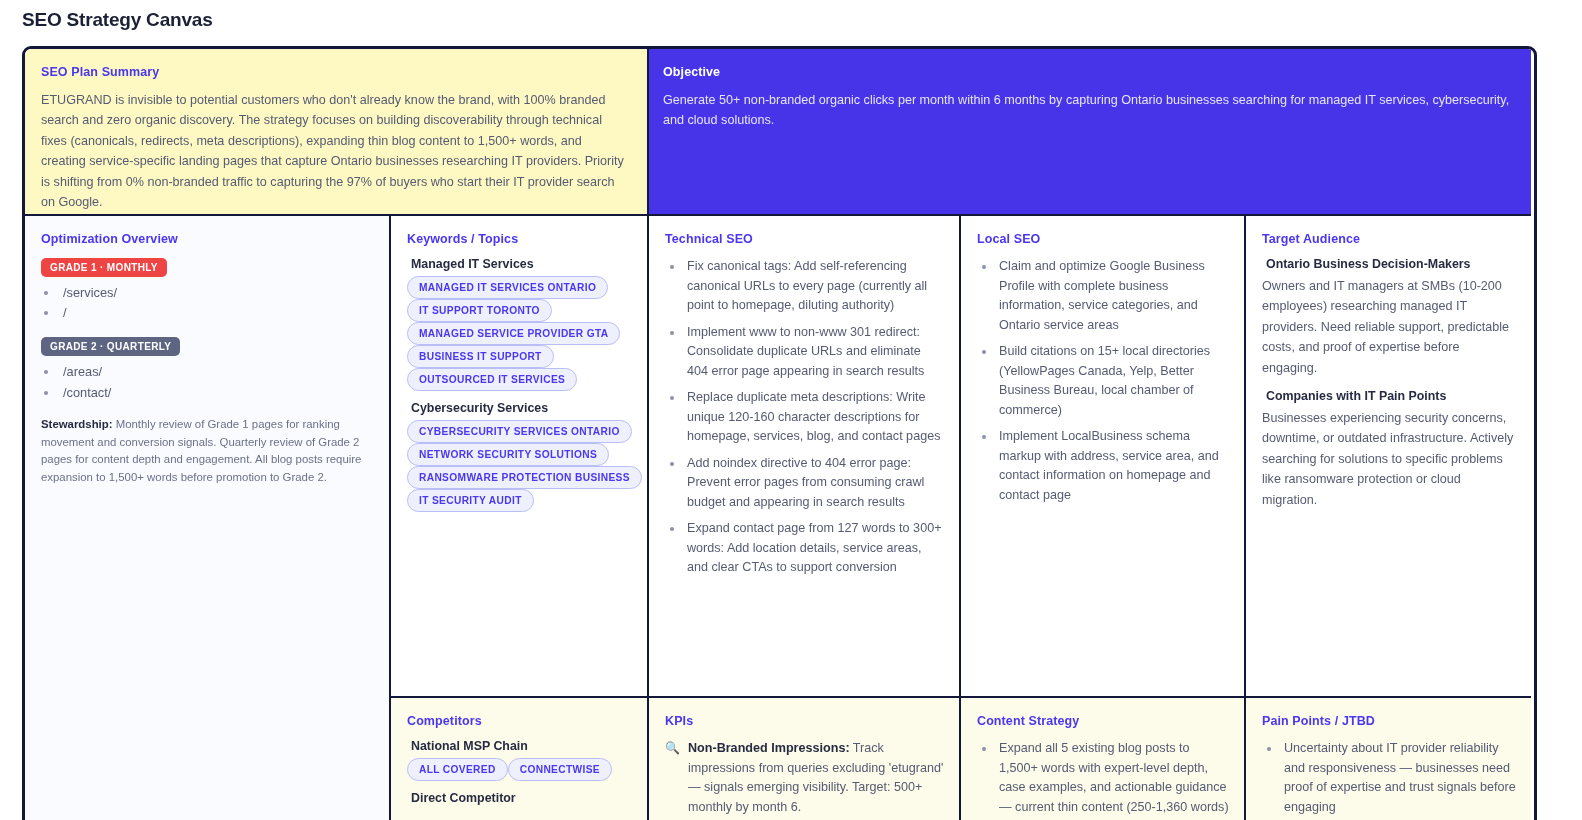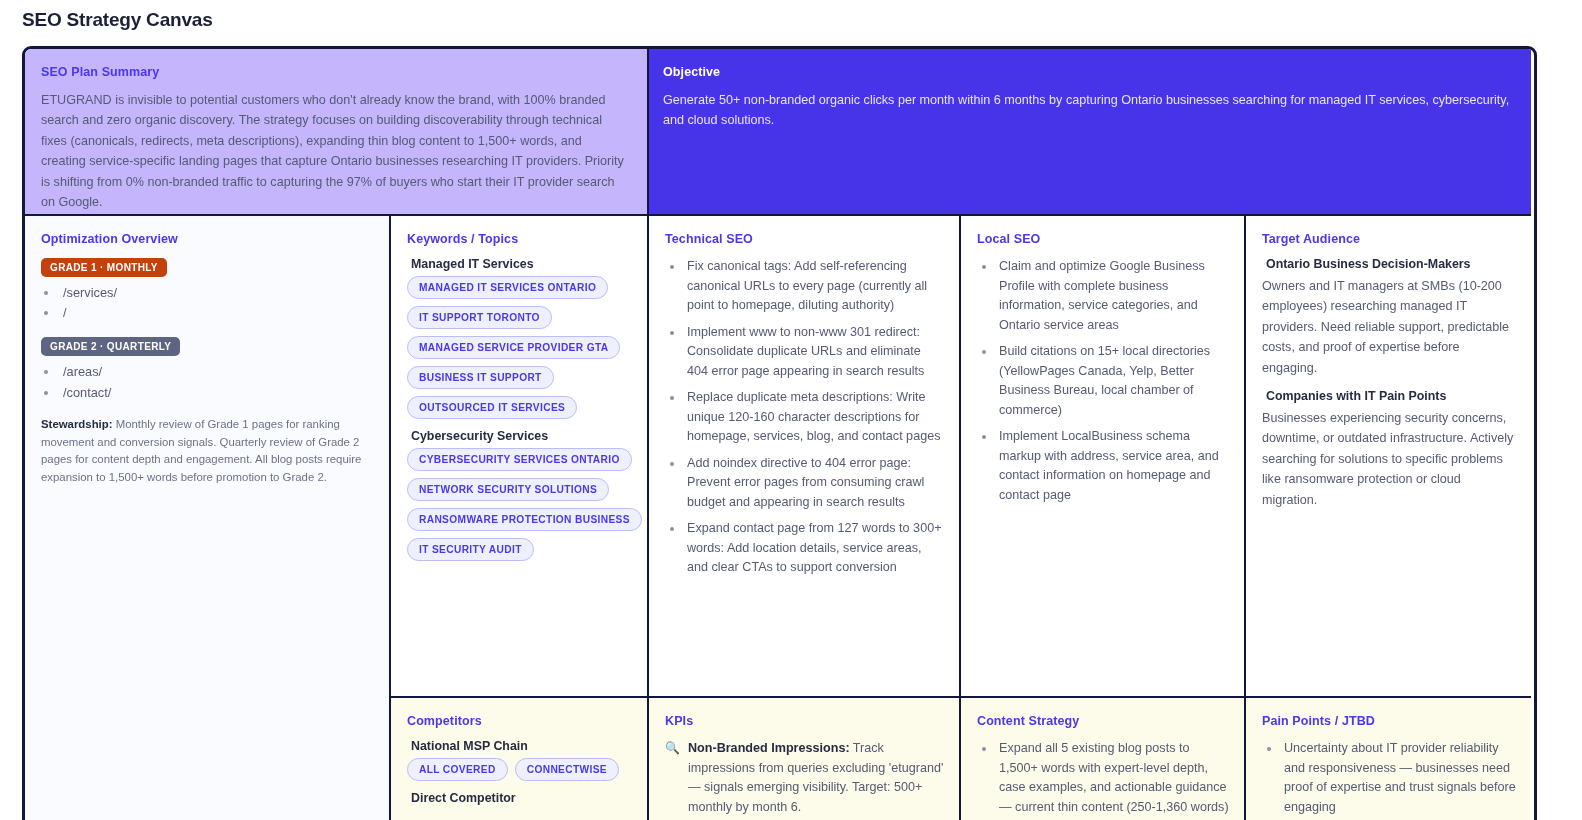--- a/index.html
+++ b/index.html
@@ -48,21 +48,21 @@
     border-right: 2px solid #13183a;
     border-bottom: 2px solid #13183a;
     padding: 16px 14px 10px 16px;
     overflow: hidden;
     background: #ffffff;
   }
 
   
   .summary-cell {
     grid-column: 1 / span 2;
-    background: #c4b5fd;
+    background: #fef9c3;
     padding: 16px 20px 10px 16px;
   }
   .objective-cell {
     grid-column: 3 / span 3;
     background: #4834e8;
     border-right: none;
     padding: 16px 20px 10px 14px;
   }
 
   
@@ -121,21 +121,21 @@
   .grade-badge {
     display: inline-block;
     font-size: 10px;
     font-weight: bold;
     letter-spacing: 0.35px;
     color: #ffffff;
     border-radius: 5px;
     padding: 4px 9px 4px 9px;
     margin-bottom: 6px;
   }
-  .grade-badge.g1 { background: #c2410c; }
+  .grade-badge.g1 { background: #ef4444; }
   .grade-badge.g2 { background: #5d6582; }
 
   ul.paths {
     margin: 0 0 13px 0;
     padding-left: 18px;
     list-style: disc;
   }
   ul.paths li {
     font-size: 12.8px;
     line-height: 1.58;
@@ -146,21 +146,21 @@
 
   .stewardship {
     font-size: 11.4px;
     line-height: 1.55;
     color: #6b7189;
     margin: 4px 0 4px 0;
   }
   .stewardship b { color: #262b42; }
 
   
-  .chip-row { display: flex; flex-wrap: wrap; gap: 7px; margin-bottom: 10px; }
+  .chip-row { display: flex; flex-wrap: wrap; margin-bottom: 10px; }
   .chip {
     display: inline-block;
     font-size: 10.2px;
     font-weight: bold;
     letter-spacing: 0.35px;
     color: #4a37ef;
     background: #eef0fe;
     border: 1px solid #b9bef6;
     border-radius: 999px;
     padding: 5px 11px 5px 11px;

